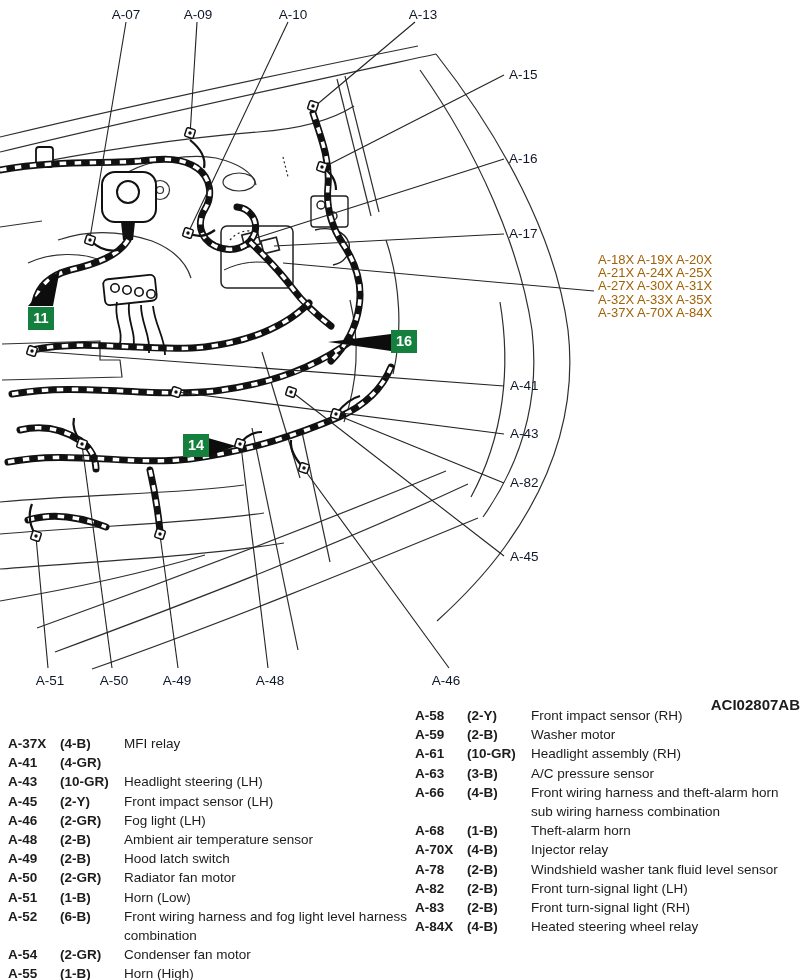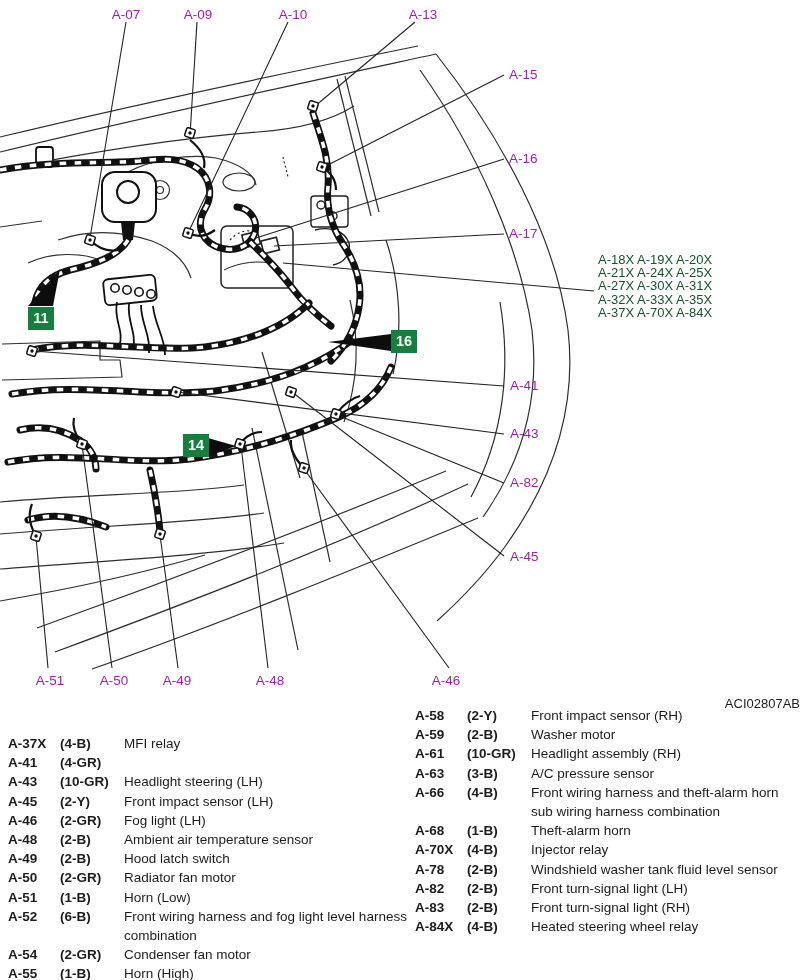--- a/index.html
+++ b/index.html
@@ -1,26 +1,26 @@
 <!DOCTYPE html>
 <html><head>
 <meta charset="utf-8">
 <style>
   html,body{margin:0;padding:0;background:#fff;}
   .page{position:relative;width:810px;height:980px;background:#ffffff;overflow:hidden;
         font-family:"Liberation Sans","DejaVu Sans",sans-serif;color:#1c1c1c;}
   .stage{position:absolute;left:0;top:0;width:810px;height:700px;}
   .stage svg{position:absolute;left:0;top:0;}
-  .callout{position:absolute;font-size:13.5px;white-space:nowrap;color:#a21caf;}
+  .callout{position:absolute;font-size:13.5px;white-space:nowrap;color:#0f172a;}
   .callout.c{transform:translate(-50%,-50%);}
   .callout.l{transform:translate(0,-50%);}
-  .relay-block{position:absolute;font-size:13px;line-height:13.2px;white-space:nowrap;color:#14532d;text-align:center;}
+  .relay-block{position:absolute;font-size:13px;line-height:13.2px;white-space:nowrap;color:#a16207;text-align:center;}
   .marker{position:absolute;width:26px;height:23px;background:#15803d;color:#fff;
           font-weight:bold;font-size:14.5px;text-align:center;line-height:23px;}
-  .figcode{position:absolute;top:696px;right:10px;font-size:13px;font-weight:normal;color:#1c1c1c;}
+  .figcode{position:absolute;top:696px;right:10px;font-size:15px;font-weight:bold;color:#1c1c1c;}
   .legend{position:absolute;top:706px;left:0;width:810px;display:flex;align-items:flex-start;}
   .col{box-sizing:border-box;}
   .col-left{width:415px;padding-left:8px;margin-top:28px;}
   .col-right{flex:1;padding-right:6px;}
   .legend-row{display:grid;grid-template-columns:52px 64px 1fr;font-size:13.5px;line-height:19.2px;}
   .legend-row .code,.legend-row .pin{font-weight:bold;}
   .legend-row .desc{font-weight:normal;}
 </style>
 </head>
 <body>

